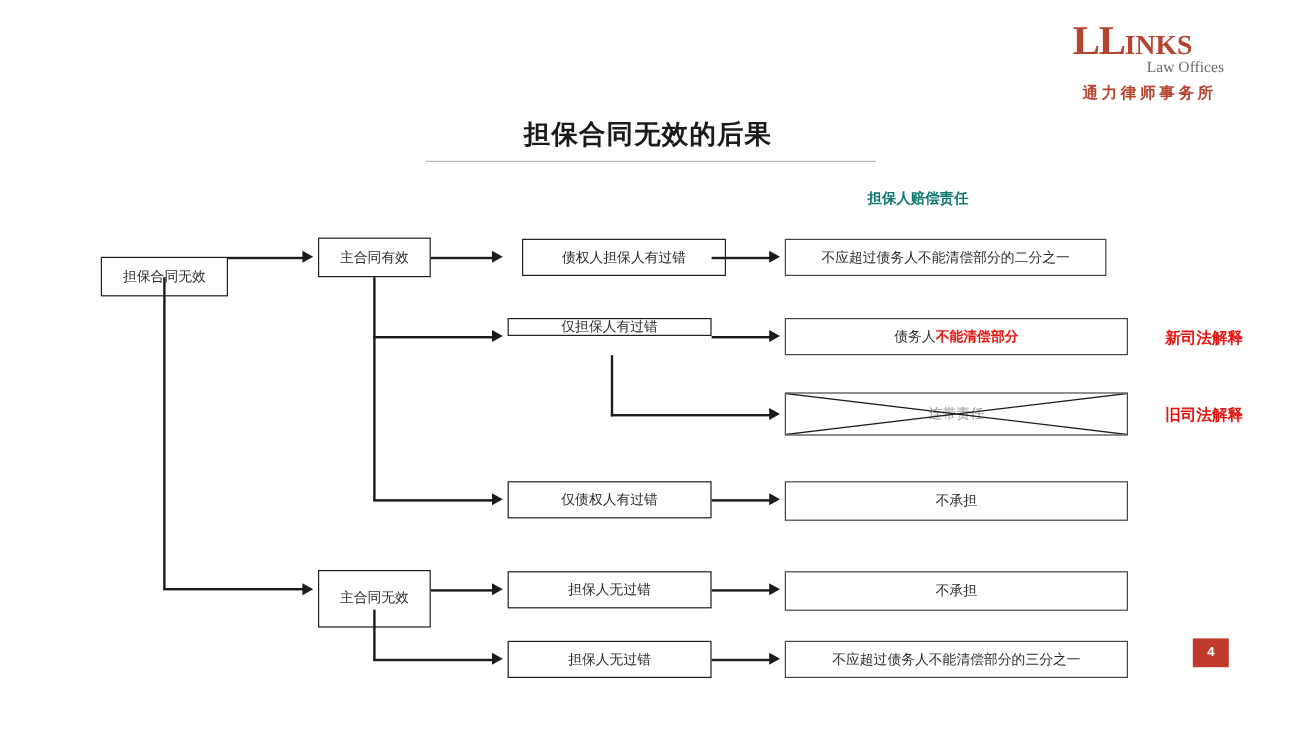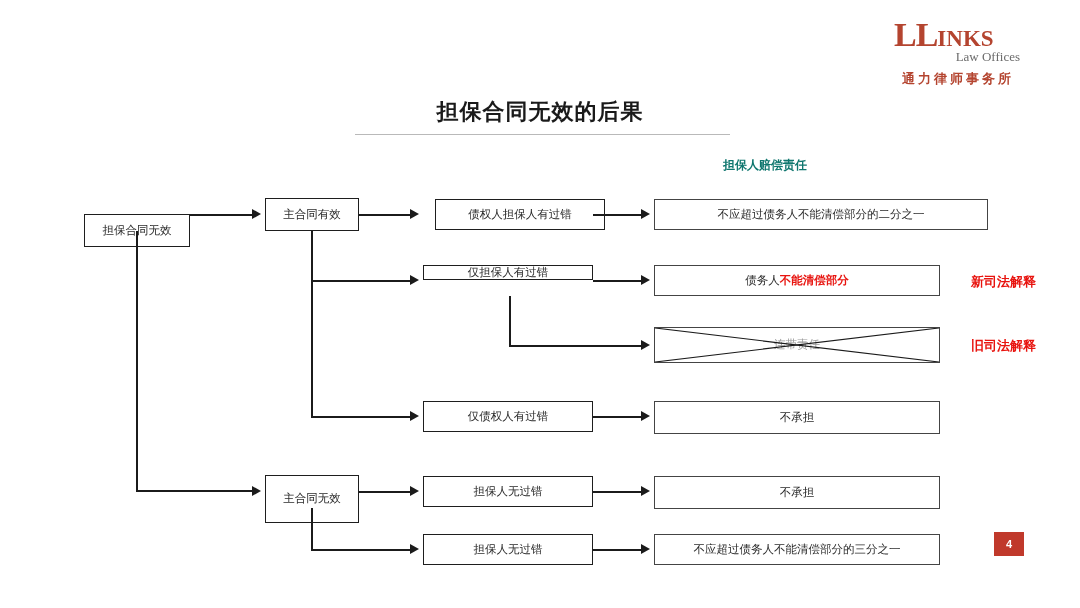--- a/index.html
+++ b/index.html
@@ -117,21 +117,21 @@
   <div class="box" style="left:423px;top:199px;width:170px;height:31px;margin-left:12px;">债权人担保人有过错</div>
 
   <div class="box" style="left:423px;top:265px;width:170px;height:15px;">仅担保人有过错</div>
 
   <div class="box" style="left:423px;top:401px;width:170px;height:31px;">仅债权人有过错</div>
 
   <div class="box" style="left:423px;top:476px;width:170px;height:31px;">担保人无过错</div>
 
   <div class="box" style="left:423px;top:534px;width:170px;height:31px;">担保人无过错</div>
 
-  <div class="box thin" style="left:654px;top:199px;width:334px;height:31px;">不应超过债务人不能清偿部分的二分之一</div>
+  <div class="box thin" style="left:654px;top:199px;width:268px;height:31px;">不应超过债务人不能清偿部分的二分之一</div>
 
   <div class="box thin" style="left:654px;top:265px;width:286px;height:31px;">
     <span>债务人</span>
       <span class="red">不能清偿部分</span>
   </div>
 
   <div class="box thin struck" style="left:654px;top:327px;width:286px;height:36px;">
     <span>连带责任</span>
     <svg class="xline" viewBox="0 0 286 36" preserveAspectRatio="none">
       <line x1="0" y1="0" x2="286" y2="36" stroke="#1b1b1b" stroke-width="1.2"></line>

